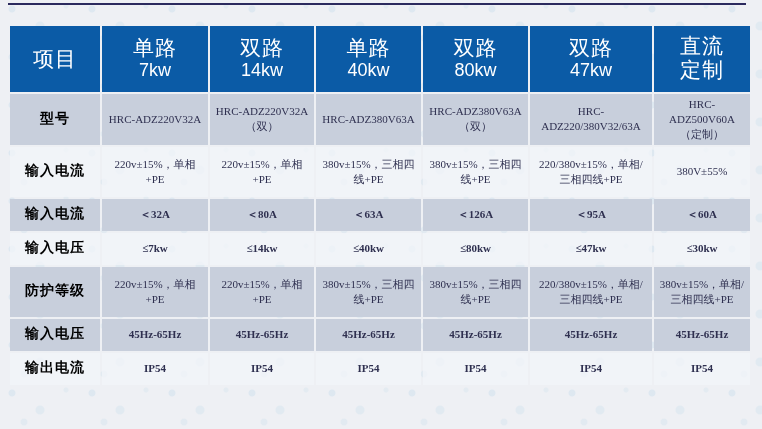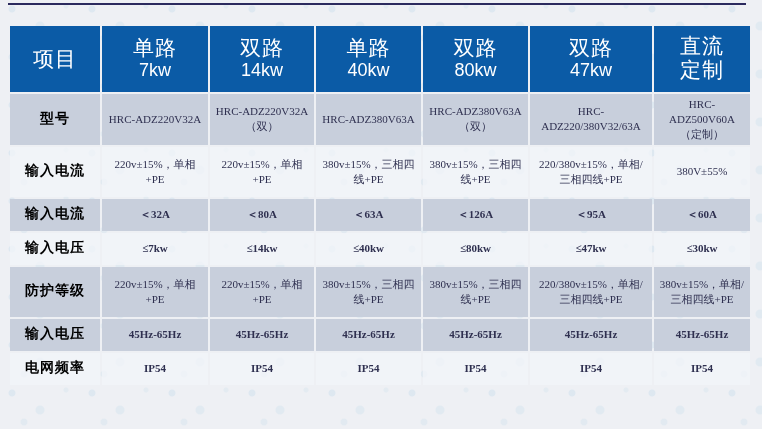--- a/index.html
+++ b/index.html
@@ -191,21 +191,21 @@
         <tr class="shade short">
           <td class="label">输入电压</td>
           <td>45Hz-65Hz</td>
           <td>45Hz-65Hz</td>
           <td>45Hz-65Hz</td>
           <td>45Hz-65Hz</td>
           <td>45Hz-65Hz</td>
           <td>45Hz-65Hz</td>
         </tr>
         <tr class="plain short">
-          <td class="label">电网频率</td>
+          <td class="label">输出电流</td>
           <td>IP54</td>
           <td>IP54</td>
           <td>IP54</td>
           <td>IP54</td>
           <td>IP54</td>
           <td>IP54</td>
         </tr>
       </tbody>
   </table>
 </div>

